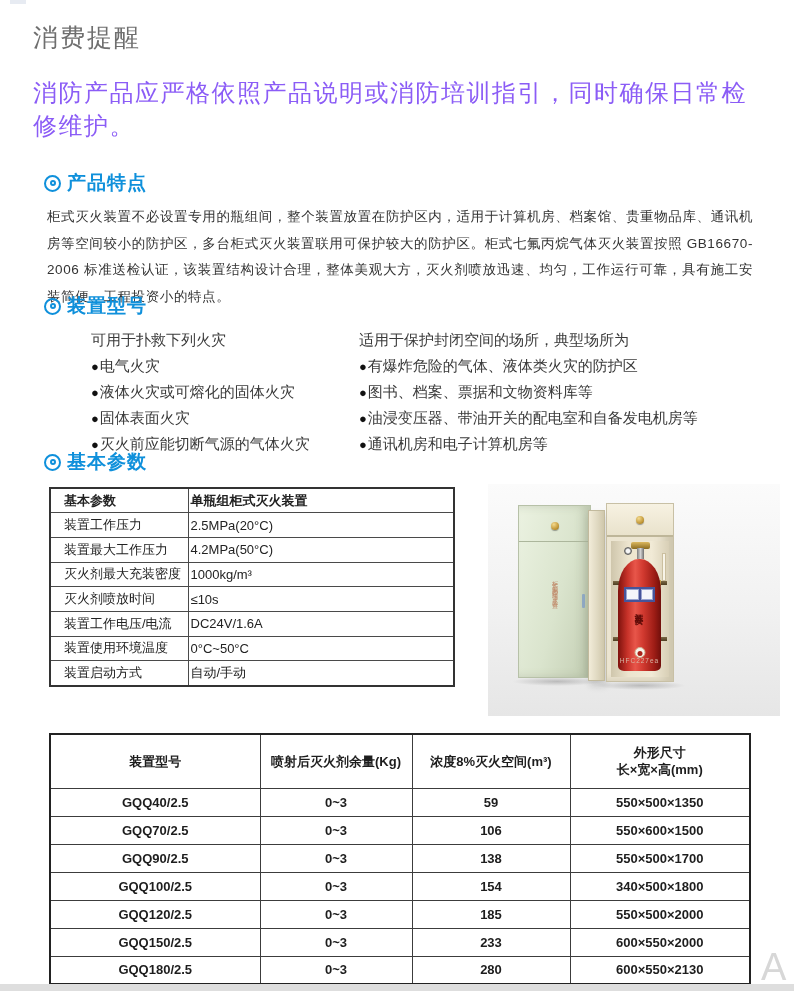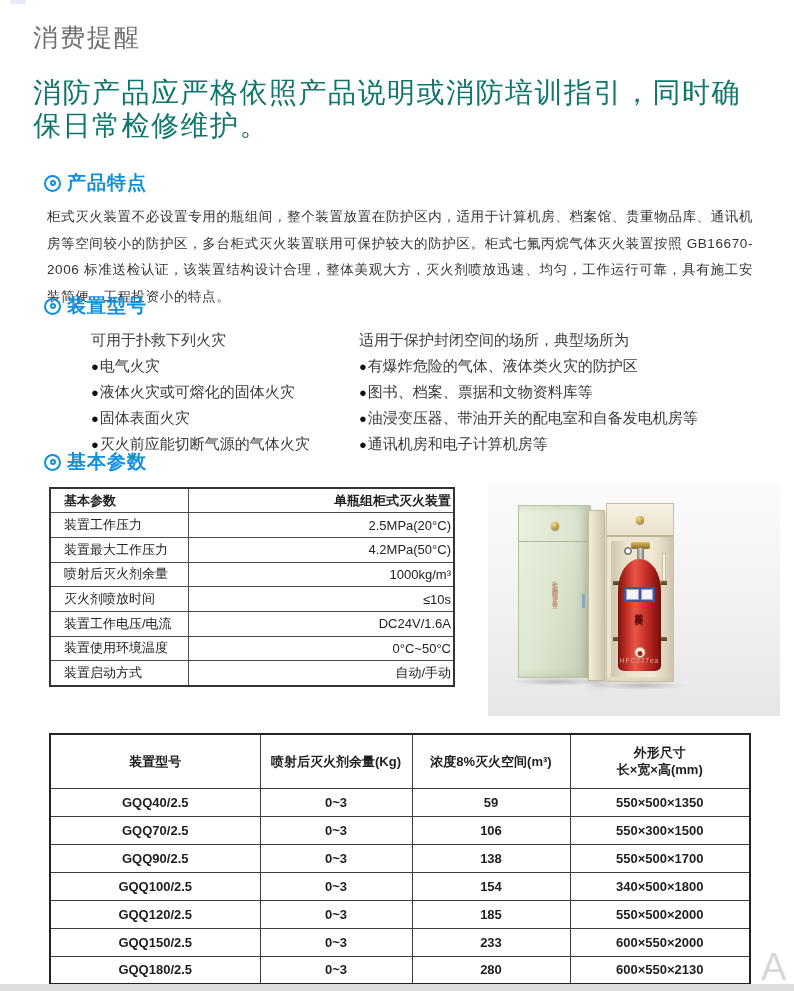--- a/index.html
+++ b/index.html
@@ -3,40 +3,40 @@
 <meta charset="utf-8">
 <style>
   * { margin:0; padding:0; box-sizing:border-box; }
   body { background:#ffffff; font-family:"Liberation Sans", sans-serif; }
   .page { position:relative; width:794px; height:991px; background:#ffffff; overflow:hidden; margin:0 auto; }
 
   .topmark { position:absolute; left:10px; top:0; width:16px; height:4px; background:#e7ebf2; }
 
   .page-title { position:absolute; left:33px; top:21px; font-size:25px; font-weight:500;
     color:#6f6f6f; letter-spacing:2px; }
-  .intro { position:absolute; left:33px; top:76px; width:730px; font-size:28px; color:#0f766e;
+  .intro { position:absolute; left:33px; top:76px; width:730px; font-size:24px; color:#8b5cf6;
     line-height:33px; letter-spacing:1.5px; }
 
   .sec-h { position:absolute; display:flex; align-items:center; gap:6px;
     color:#0f90db; font-size:19px; font-weight:bold; letter-spacing:1px; }
   .ring { width:17px; height:17px; border:2.5px solid #0f90db; border-radius:50%;
     display:inline-flex; align-items:center; justify-content:center; flex:0 0 auto; }
   .ring-in { width:6px; height:6px; border:2px solid #0f90db; border-radius:50%; }
 
   .sec-body { position:absolute; left:47px; top:204px; width:706px; font-size:13.5px;
     color:#333; line-height:26.5px; letter-spacing:0.6px; text-align:justify; }
 
   .scope-col { position:absolute; top:327px;margin-left:44px; }
   .scope-col .row { height:26px; font-size:15px; color:#3a3a3a; display:flex; align-items:center; }
   .dot { font-size:13px; margin-right:1px; color:#111; }
 
   
   table { border-collapse:collapse; table-layout:fixed; }
   .t1 { position:absolute; left:49px; top:487px; width:404px; border:2px solid #333; }
-  .t1 td { border:1px solid #4a4a4a; font-size:13px; color:#222; text-align:right;
+  .t1 td { border:1px solid #4a4a4a; font-size:13px; color:#222; text-align:left;
     height:24.7px; padding:0 2px; }
   .t1 td.l { text-align:left; padding-left:13px; }
   .t1 .b { font-weight:bold; }
 
   
   .t2 { position:absolute; left:49px; top:733px; width:700px; border:2px solid #222; }
   .t2 td, .t2 th { border:1px solid #3c3c3c; font-size:13px; color:#1d1d1d; text-align:center; }
   .t2 th { height:54px; font-weight:bold; line-height:17px; }
   .t2 td { height:28px; font-weight:bold; }
 
@@ -184,21 +184,21 @@
     </tr>
     <tr>
           <td class="l">装置工作压力</td>
           <td colspan="7">2.5MPa(20°C)</td>
         </tr>
     <tr>
           <td class="l">装置最大工作压力</td>
           <td colspan="7">4.2MPa(50°C)</td>
         </tr>
     <tr>
-          <td class="l">喷射后灭火剂余量</td>
+          <td class="l">灭火剂最大充装密度</td>
           <td colspan="7">1000kg/m³</td>
         </tr>
     <tr>
           <td class="l">灭火剂喷放时间</td>
           <td colspan="7">≤10s</td>
         </tr>
     <tr>
           <td class="l">装置工作电压/电流</td>
           <td colspan="7">DC24V/1.6A</td>
         </tr>
@@ -277,21 +277,21 @@
     <tr>
           <td>GQQ40/2.5</td>
           <td>0~3</td>
           <td>59</td>
           <td>550×500×1350</td>
         </tr>
     <tr>
           <td>GQQ70/2.5</td>
           <td>0~3</td>
           <td>106</td>
-          <td>550×300×1500</td>
+          <td>550×600×1500</td>
         </tr>
     <tr>
           <td>GQQ90/2.5</td>
           <td>0~3</td>
           <td>138</td>
           <td>550×500×1700</td>
         </tr>
     <tr>
           <td>GQQ100/2.5</td>
           <td>0~3</td>

